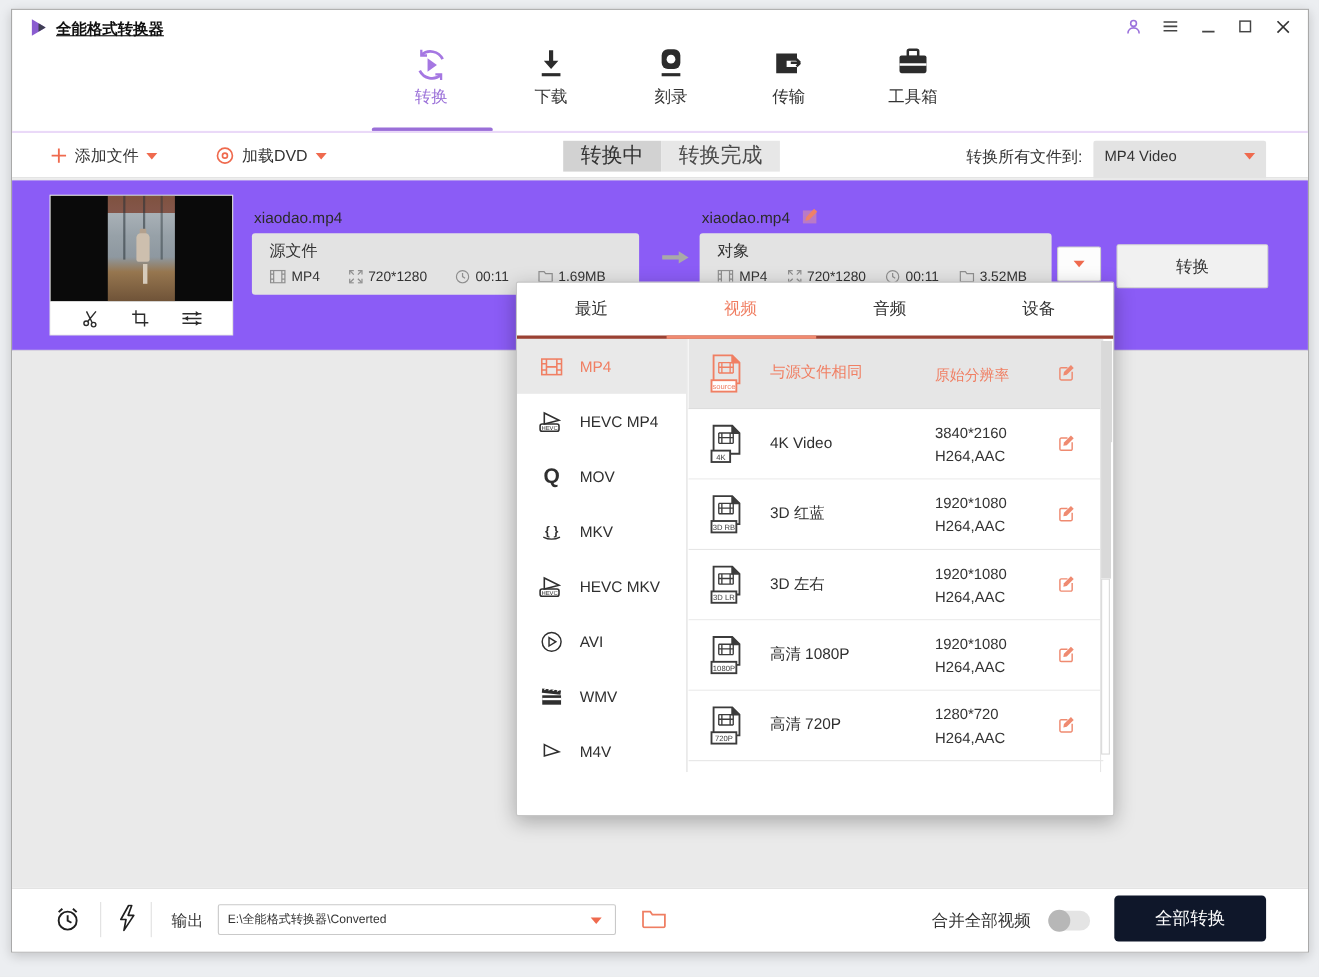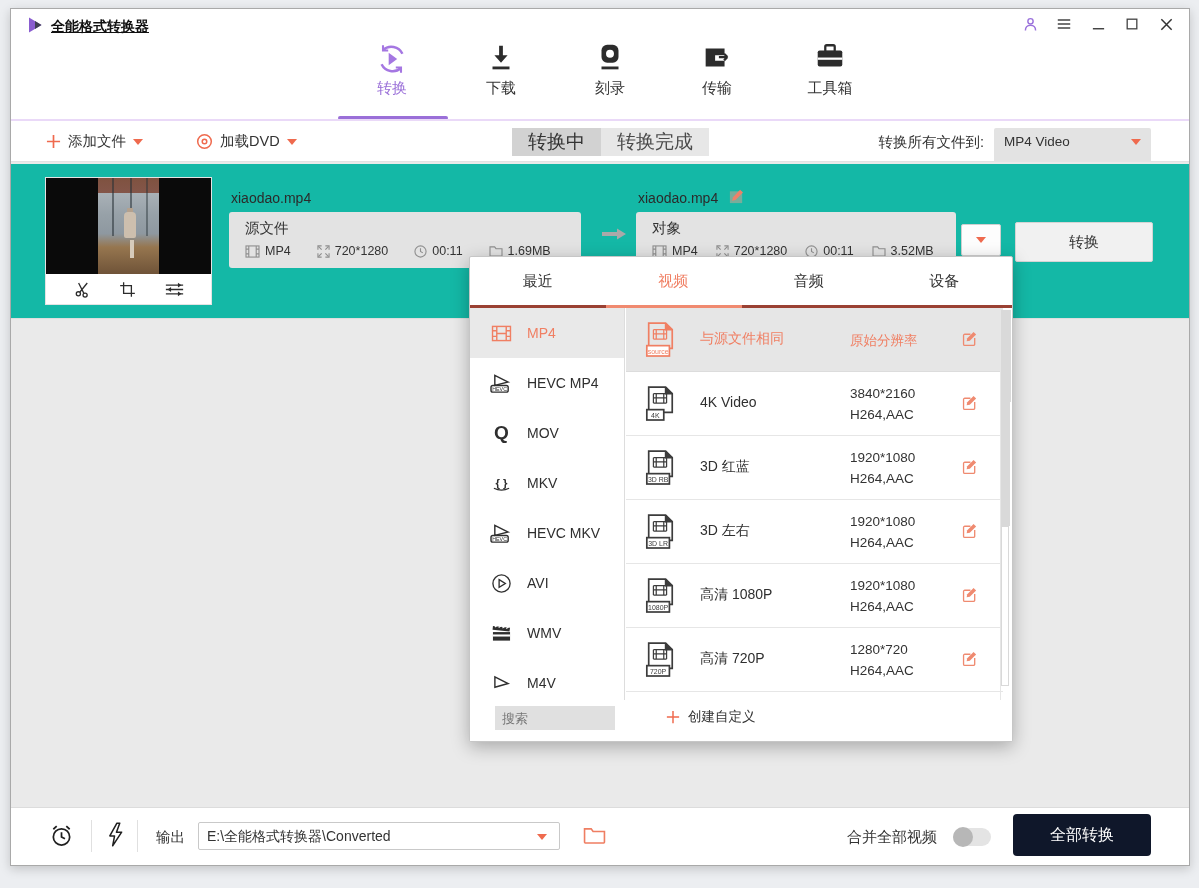--- a/index.html
+++ b/index.html
@@ -35,21 +35,21 @@
   .seg-tabs{position:absolute;left:501px;top:7px;display:flex;}
   .seg{height:28px;line-height:28px;padding:0 16px;font-size:19px;color:#333;cursor:pointer;}
   .seg.sel{background:#d2d2d2;}
   .seg.unsel{background:#e7e7e7;color:#4a4a4a;}
   .convert-all-label{position:absolute;right:205px;top:12px;font-size:14.5px;color:#333;}
   .convert-all-dd{position:absolute;right:38px;top:7px;width:157px;height:40px;background:#e3e3e3;border-radius:2px;
     font-size:13.5px;color:#333;line-height:28px;padding-left:10px;box-sizing:border-box;cursor:pointer;}
   .convert-all-dd .chev{position:absolute;right:10px;top:11px;}
   
   .main{position:absolute;left:0;top:153px;width:100%;height:645px;background:#eaeaea;}
-  .file-row{position:absolute;left:0;top:2px;width:100%;height:155px;background:#14b8a6;border-bottom:1px solid #dedede;box-sizing:border-box;}
+  .file-row{position:absolute;left:0;top:2px;width:100%;height:155px;background:#8b5cf6;border-bottom:1px solid #dedede;box-sizing:border-box;}
   .thumb{position:absolute;left:35px;top:14px;width:165px;height:126px;background:#fff;box-shadow:0 0 0 1px #e3e3e3;}
   .thumb-img{position:absolute;left:0;top:0;width:165px;height:96px;background:#0a0a0a;overflow:hidden;}
   .photo{position:absolute;left:52px;top:0;width:61px;height:96px;
     background:linear-gradient(180deg,#7f5240 0%,#84564a 16%,#a9b1b7 16%,#97a1a8 38%,#8e98a0 58%,#96764f 72%,#6f5338 100%);}
   .photo:before{content:"";position:absolute;left:14px;top:0;width:2px;height:58px;background:rgba(40,50,55,.55);box-shadow:18px 0 0 rgba(40,50,55,.55),34px 0 0 rgba(40,50,55,.45);}
   .photo:after{content:"";position:absolute;left:26px;top:34px;width:12px;height:26px;background:#cdbfae;border-radius:4px 4px 2px 2px;
     box-shadow:0 -7px 0 -3px #b3a18e, 2px 24px 0 -4px #d6cbbb;}
   .thumb-actions{position:absolute;left:0;bottom:0;width:165px;height:30px;background:#fff;display:flex;align-items:center;justify-content:space-evenly;}
   .thumb-actions span{cursor:pointer;display:inline-flex;}
   .fname{position:absolute;top:26px;font-size:14px;color:#2b2b2b;}
@@ -94,21 +94,21 @@
   .pfooter{position:absolute;left:0;bottom:0;width:100%;height:41px;background:#fff;}
   .search-box{position:absolute;left:25px;top:6px;width:120px;height:24px;background:#e0e0e0;border:none;outline:none;
     font-size:13px;color:#777;padding:0 7px;box-sizing:border-box;font-family:inherit;}
   .create-custom{position:absolute;left:196px;top:8px;display:flex;align-items:center;gap:8px;font-size:13.5px;color:#333;cursor:pointer;}
   
   .bottombar{position:absolute;left:0;top:798px;width:100%;height:58px;background:#fff;border-top:1px solid #dcdcdc;box-sizing:border-box;}
   .bb-ico{position:absolute;top:15px;display:inline-flex;cursor:pointer;}
   .vdiv{position:absolute;top:12px;width:1px;height:32px;background:#e0e0e0;}
   .out-label{position:absolute;left:145px;top:20px;font-size:14.5px;color:#333;}
   .out-select{position:absolute;left:187px;top:14px;width:362px;height:28px;background:#fff;border:1px solid #c9c9c9;border-radius:2px;
-    font-size:14px;color:#333;line-height:26px;padding-left:8px;box-sizing:border-box;cursor:pointer;}
+    font-size:11px;color:#333;line-height:26px;padding-left:8px;box-sizing:border-box;cursor:pointer;}
   .out-select .chev{position:absolute;right:12px;top:11px;}
   .merge-label{position:absolute;right:252px;top:20px;font-size:15px;color:#333;}
   .toggle{position:absolute;right:198px;top:20px;width:38px;height:18px;background:#e4e4e4;border-radius:9px;cursor:pointer;}
   .toggle .knob{position:absolute;left:0;top:-1px;width:20px;height:20px;border-radius:50%;background:#b7b7b7;}
   .convert-all-btn{position:absolute;right:38px;top:6px;width:138px;height:42px;background:#0f172a;border-radius:4px;
     color:#fff;font-size:16px;display:flex;align-items:center;justify-content:center;cursor:pointer;}
 </style>
 </head>
 <body>
 
@@ -546,29 +546,20 @@
                 </svg>
     </span>
   </div>
           </div>
         <div class="preset-scroll">
             <span class="thumbbar"></span>
             <span class="track"></span>
           </div>
       </div>
 
-      <div class="pfooter">
-        <input class="search-box" placeholder="搜索" style="">
-        <div class="create-custom">
-          <svg viewBox="0 0 16 16" width="14" height="14" stroke="#ef6a4e" stroke-width="1.7">
-              <path d="M8 1v14M1 8h14"></path>
-            </svg>
-          <span>创建自定义</span>
-        </div>
-      </div>
     </div>
   </div>
 
   <div class="bottombar">
     <span class="bb-ico" style="left:38px;">
       <svg viewBox="0 0 26 26" width="25" height="25" fill="none" stroke="#1f1f1f" stroke-width="1.8">
           <circle cx="13" cy="14.5" r="8.5"></circle>
           <path d="M13 9.5v5l3.6 2"></path>
           <path d="M4.5 6.5L8 3.2M21.5 6.5L18 3.2"></path>
         </svg>

